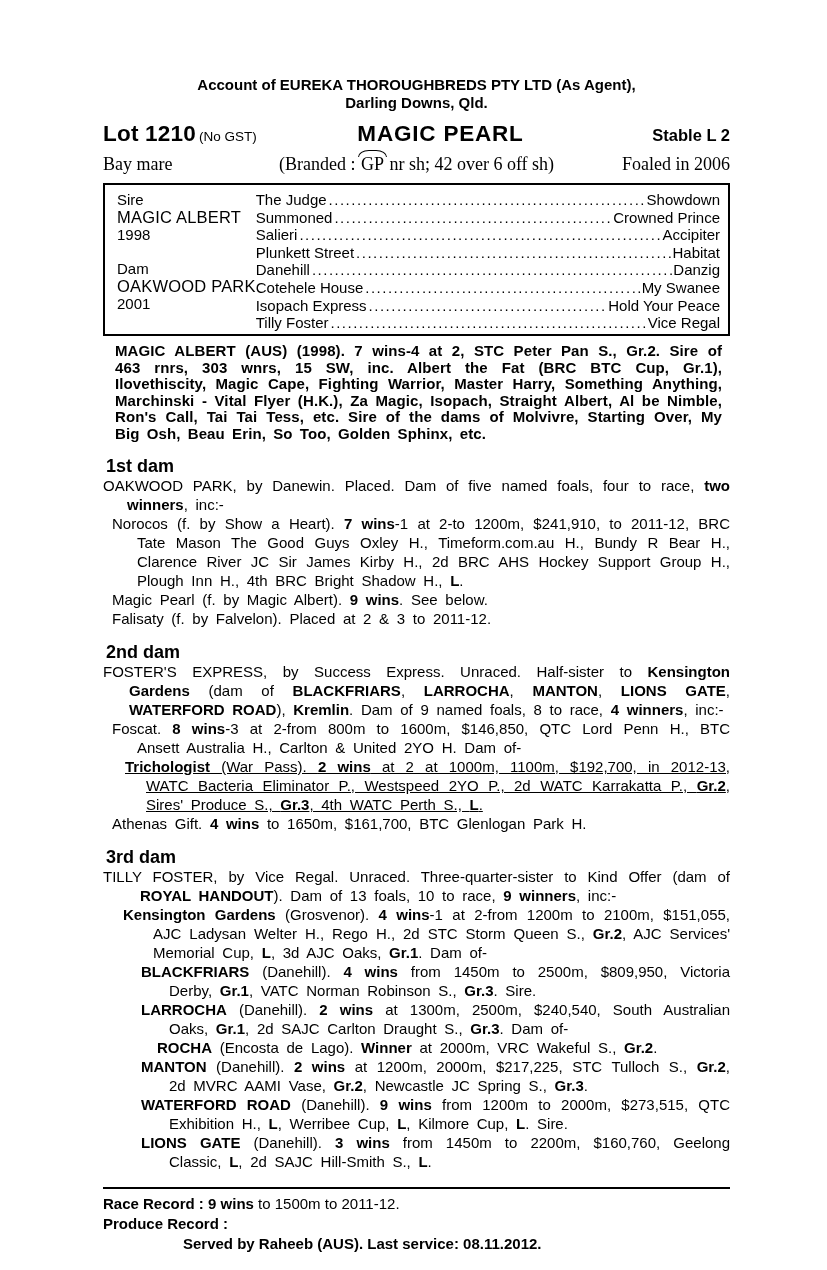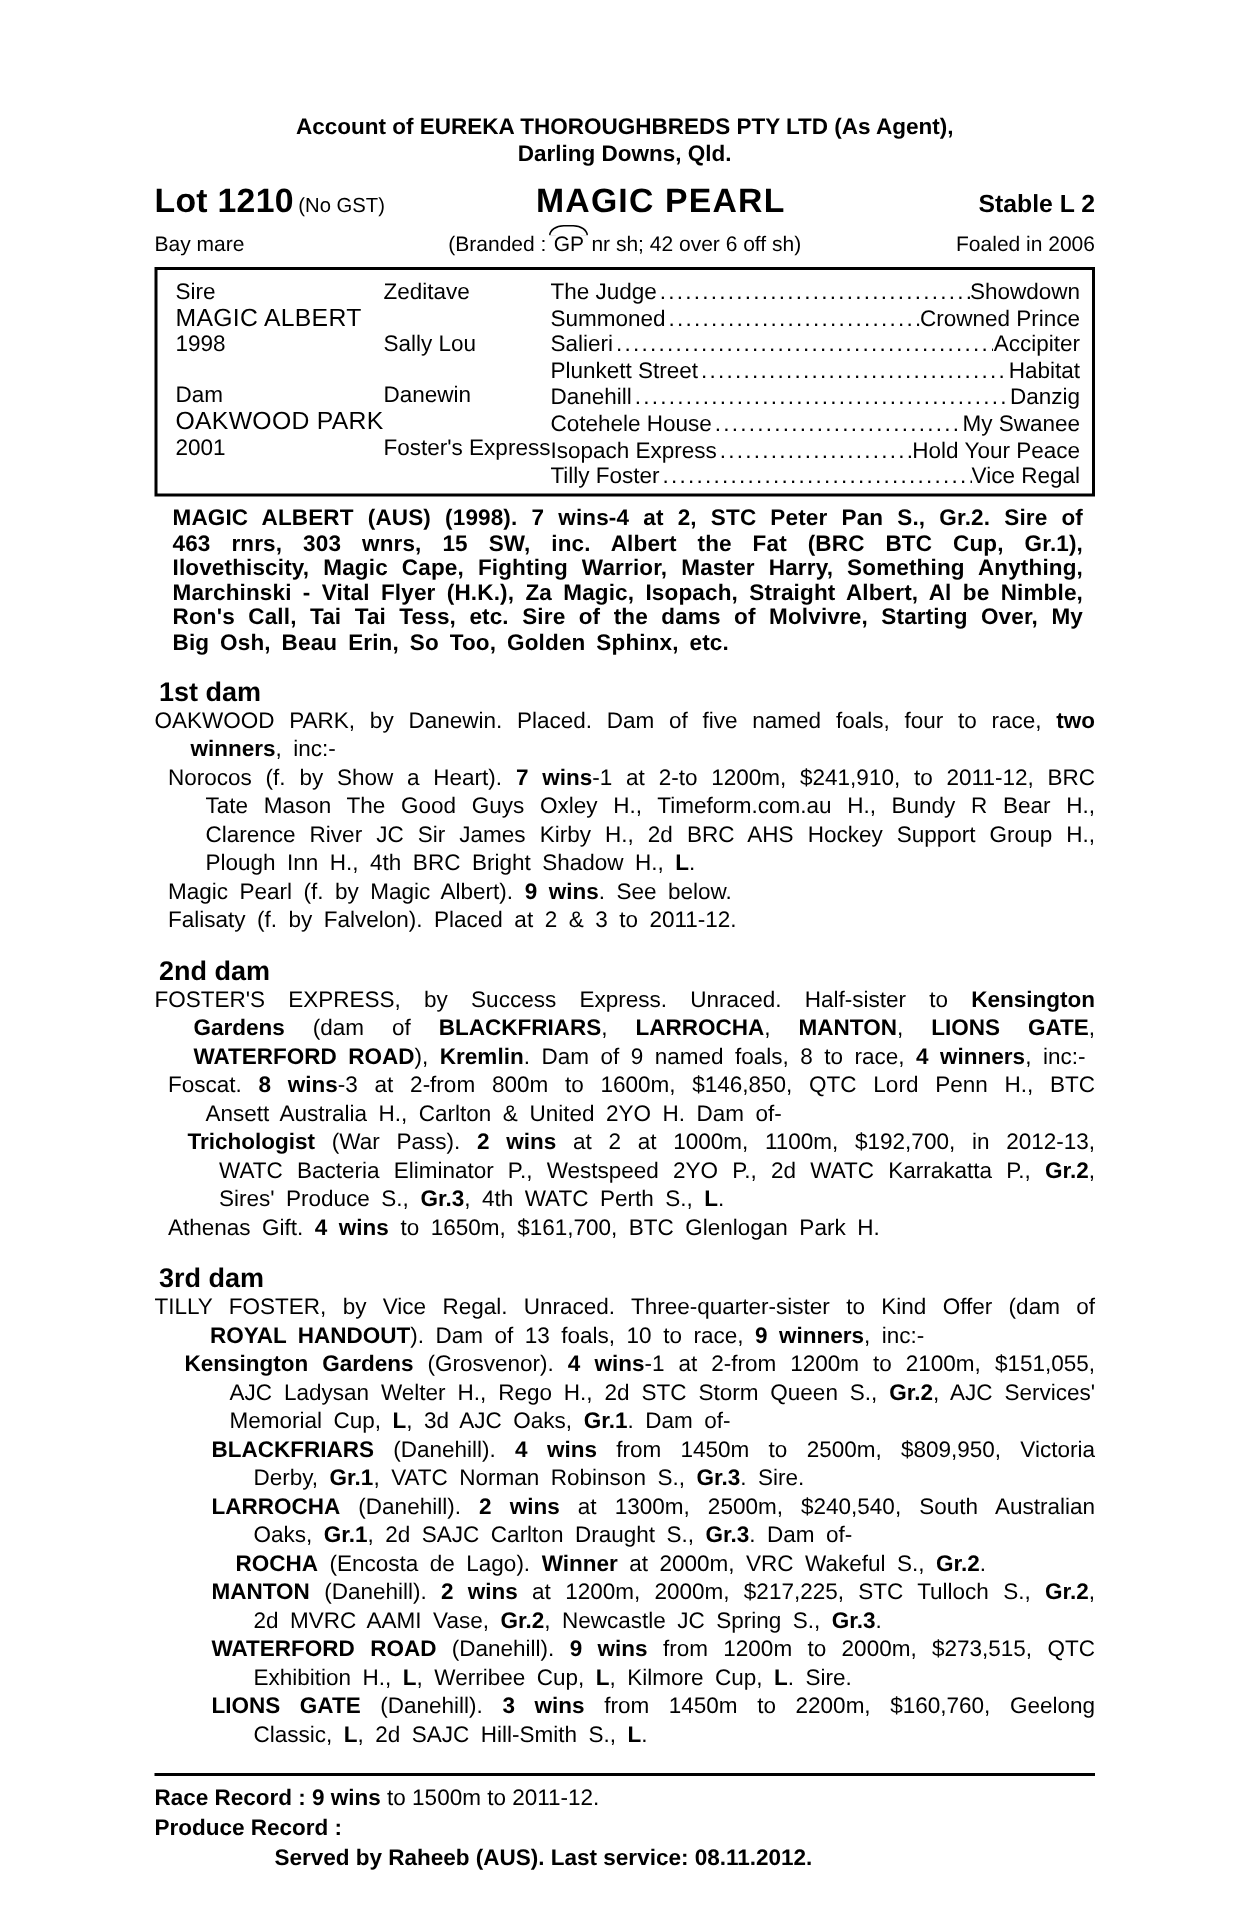--- a/index.html
+++ b/index.html
@@ -12,21 +12,21 @@
   .page{box-sizing:border-box;width:827px;height:1090px;padding:76px 97px 0 103px;position:relative;}
 
   
   .acct{text-align:center;font-weight:bold;font-size:15px;line-height:18px;}
   .lotrow{display:flex;align-items:baseline;margin-top:9px;}
   .lotrow .side{flex:1 1 0;}
   .lot{font-size:22.5px;font-weight:bold;letter-spacing:0.2px;}
   .nogst{font-size:13.5px;margin-left:3px;}
   .horse{font-size:22.5px;font-weight:bold;letter-spacing:0.8px;text-align:center;margin-left:48px;}
   .stable{text-align:right;font-size:16.5px;font-weight:bold;}
-  .descrow{display:flex;align-items:flex-end;margin-top:7px;font-size:14px;}
+  .descrow{display:flex;align-items:flex-end;margin-top:7px;font-size:18px;font-family:Liberation Serif, serif;}
   .descrow .side{flex:1 1 0;}
   .descrow .right{text-align:right;}
   .branded{text-align:center;}
   .brand{position:relative;display:inline-block;padding:0 1px;font-weight:normal;}
   .brand::before{
     content:"";position:absolute;left:-2px;right:-2px;top:-4px;height:6px;
     border-top:1.6px solid #000;border-left:1.6px solid #000;border-right:1.6px solid #000;
     border-radius:60% 60% 0 0 / 160% 160% 0 0;
   }
 
@@ -49,21 +49,21 @@
     word-spacing:3px;letter-spacing:0.1px;margin-top:7px;padding:0 8px 0 12px;}
 
   
   .shead{font-weight:bold;font-size:18px;line-height:19px;margin-top:15px;padding-left:3px;}
   .para{font-size:15px;line-height:19px;text-align:justify;word-spacing:3.5px;}
   .b{font-weight:bold;}
   .p1{padding-left:24px;text-indent:-24px;}
   .p2{padding-left:26px;text-indent:-26px;}
   .p3{padding-left:37px;text-indent:-37px;}
   .f1{margin-left:9px;padding-left:25px;text-indent:-25px;}
-  .f2{margin-left:22px;padding-left:21px;text-indent:-21px;}
+  .f2{margin-left:22px;padding-left:21px;text-indent:-21px;text-decoration:underline;}
   .g1{margin-left:20px;padding-left:30px;text-indent:-30px;}
   .g2{margin-left:38px;padding-left:28px;text-indent:-28px;}
   .g3i{margin-left:54px;padding-left:28px;text-indent:-28px;}
 
   
   .rule{border-top:2px solid #000;margin-top:16px;}
   .footer{margin-top:5px;font-size:15px;line-height:20px;}
   .serve{padding-left:80px;}
 </style>
 </head>
@@ -88,30 +88,20 @@
 
   <div class="pedbox">
     <div class="pcol pcol1" id="pcol1">
         <div class="pcell">Sire</div>
         <div class="pcell pname">MAGIC ALBERT</div>
         <div class="pcell">1998</div>
         <div class="pcell"></div>
         <div class="pcell">Dam</div>
         <div class="pcell pname">OAKWOOD PARK</div>
         <div class="pcell">2001</div>
-        <div class="pcell"></div>
-      </div>
-    <div class="pcol pcol2" id="pcol2">
-        <div class="pcell">Zeditave</div>
-        <div class="pcell"></div>
-        <div class="pcell">Sally Lou</div>
-        <div class="pcell"></div>
-        <div class="pcell">Danewin</div>
-        <div class="pcell"></div>
-        <div class="pcell">Foster's Express</div>
         <div class="pcell"></div>
       </div>
     <div class="pcol pcol3" id="pcol3">
         <div class="g3row">
           <span class="g3name">The Judge</span>
           <span class="g3dots">......................................................................</span>
           <span class="g3anc">Showdown</span>
         </div>
         <div class="g3row">
           <span class="g3name">Summoned</span>

